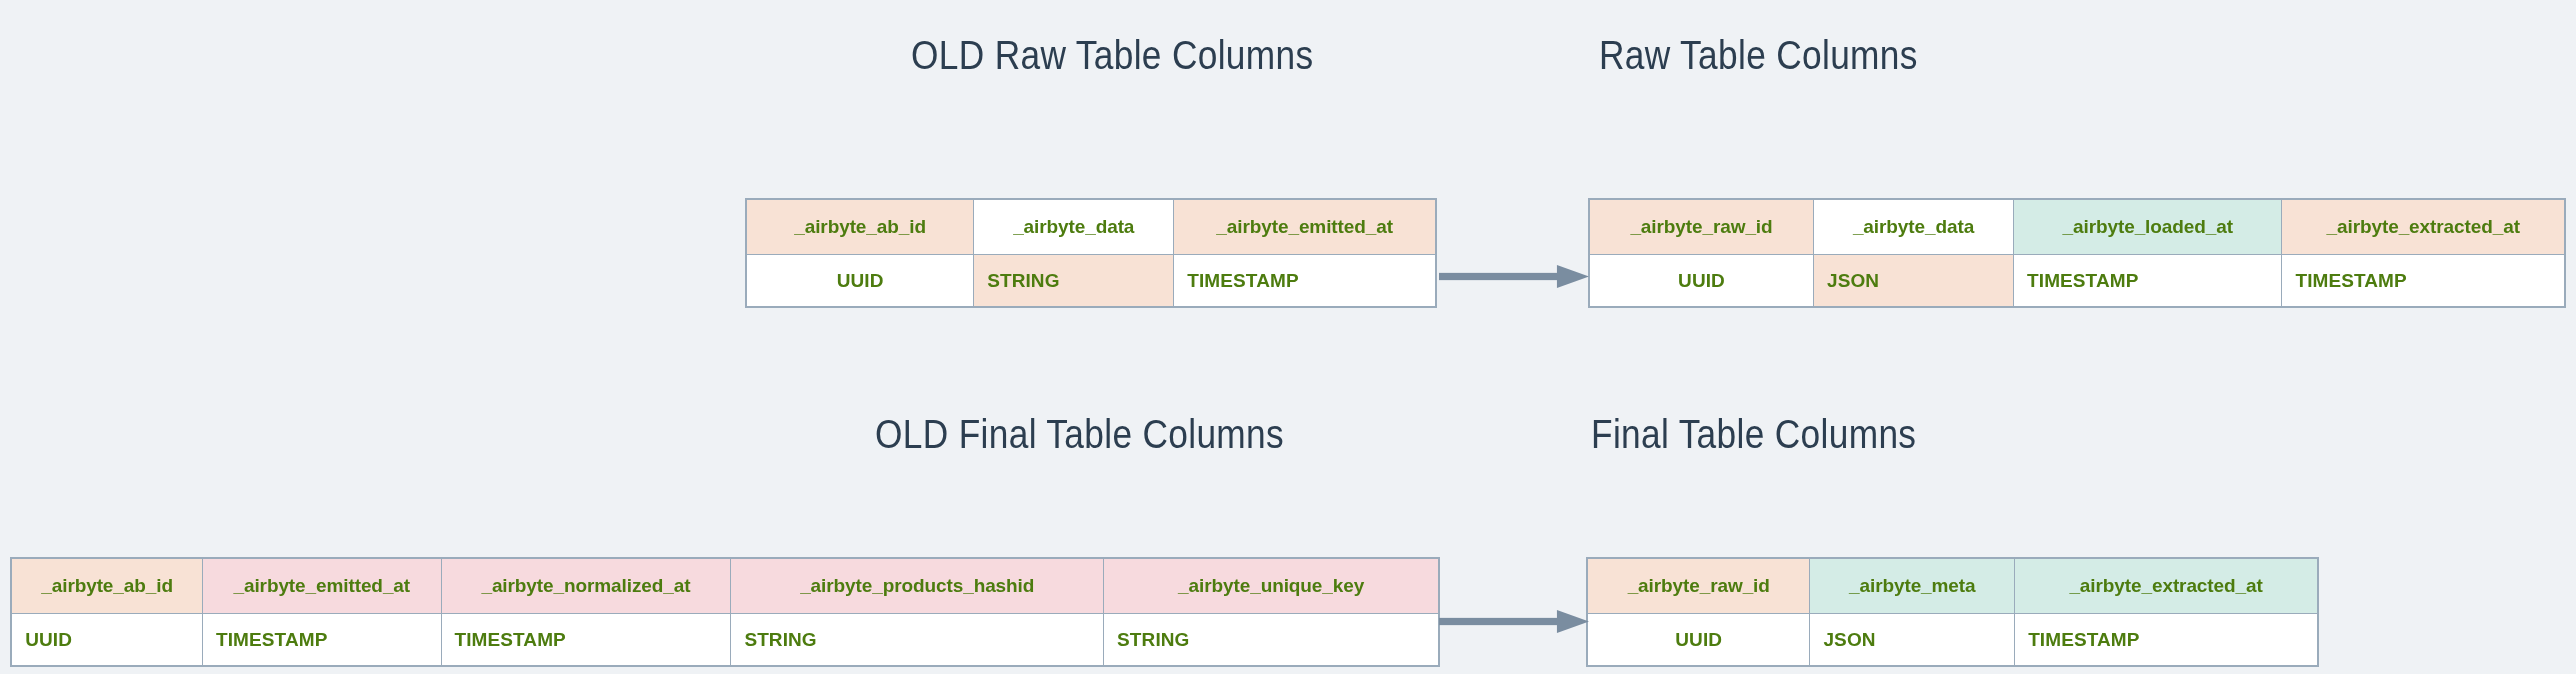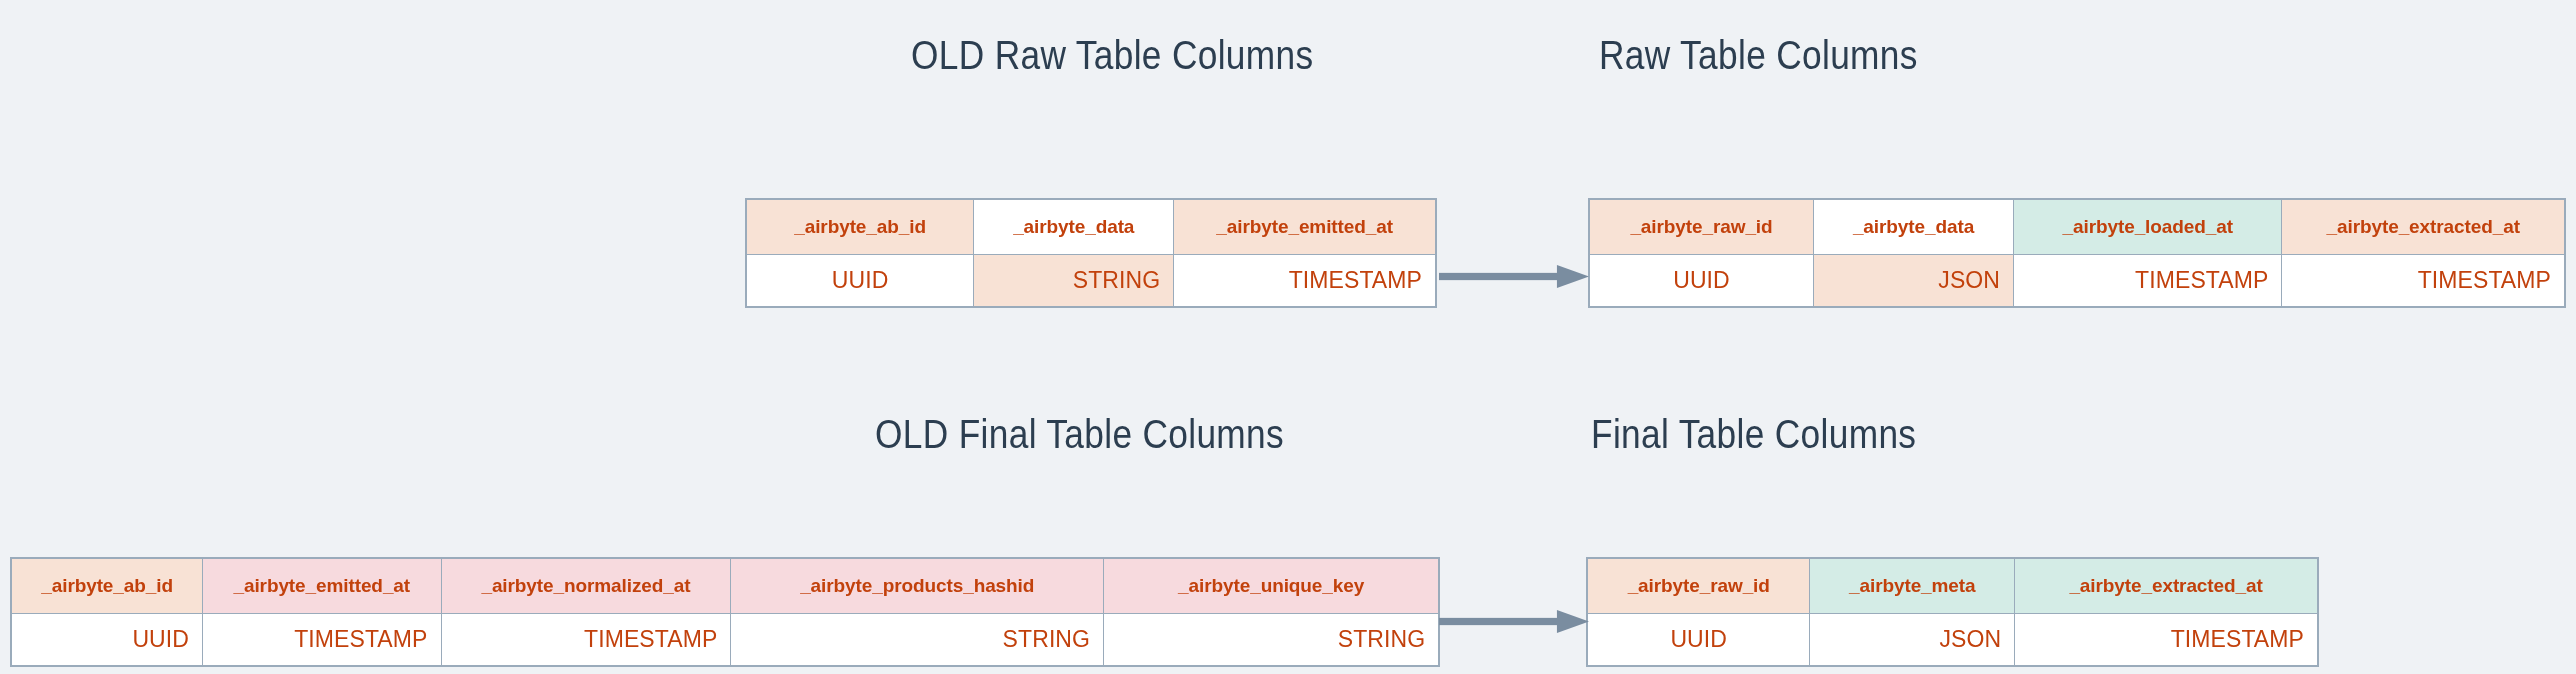--- a/index.html
+++ b/index.html
@@ -45,49 +45,49 @@
   .tbl {
     position: absolute;
     border-collapse: collapse;
     border: 2.9px solid #9aabbb;
     background: #ffffff;
     table-layout: fixed;
   }
   .tbl td {
     border: 1.5px solid #9aabbb;
     padding: 0 13px;
-    color: #c2410c;
+    color: #4d7c0f;
     white-space: nowrap;
     overflow: hidden;
   }
   .tbl tr.head td {
     height: 54px;
     font-size: 19px;
     font-weight: 700;
     text-align: center;
     vertical-align: middle;
     letter-spacing: -0.1px;
   }
   .tbl tr.body td {
     height: 51px;
-    font-size: 23px;
-    font-weight: 400;
+    font-size: 19px;
+    font-weight: 700;
     vertical-align: middle;
     letter-spacing: 0.1px;
   }
 
   
   .fill-peach { background: #f8e2d5 !important; }
   .fill-pink  { background: #f7dade !important; }
   .fill-mint  { background: #d4ece6 !important; margin-top: 24px; }
   .fill-white { background: #ffffff !important; }
 
   
   .al-center { text-align: center; }
-  .al-left   { text-align: right; }
+  .al-left   { text-align: left; }
 
   
   #tbl-old-raw   { left: 745px; top: 182px; width: 692px; }
   #tbl-new-raw   { left: 1588px; top: 182px; width: 978px; }
   #tbl-old-final { left: 10.2px;  top: 541px; width: 1430px; }
   #tbl-new-final { left: 1586px; top: 541px; width: 733px; }
 
   
   .arrow {
     position: absolute;

